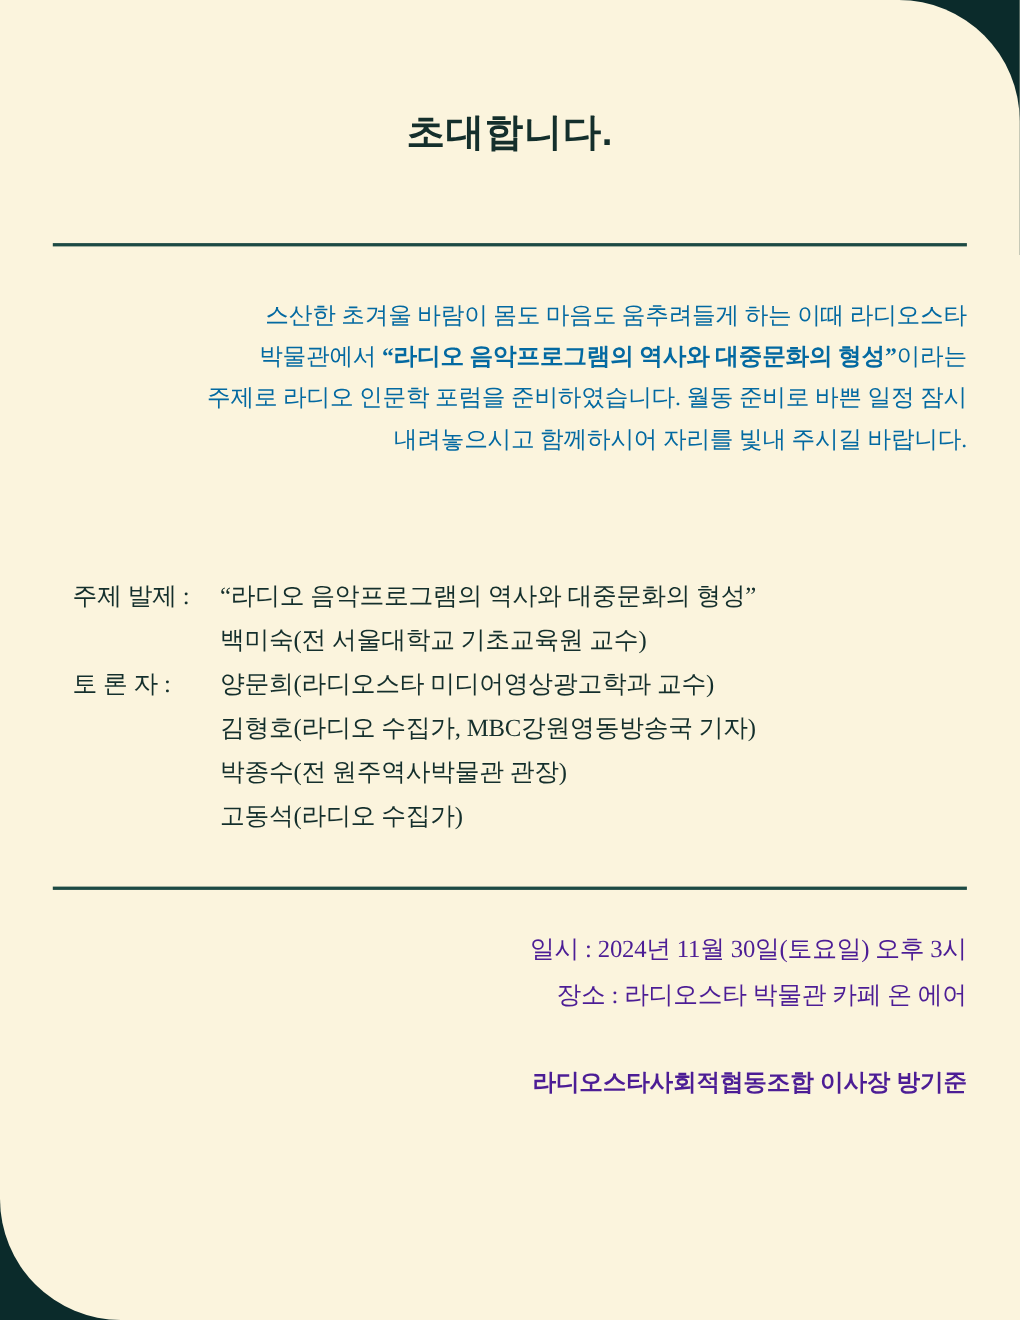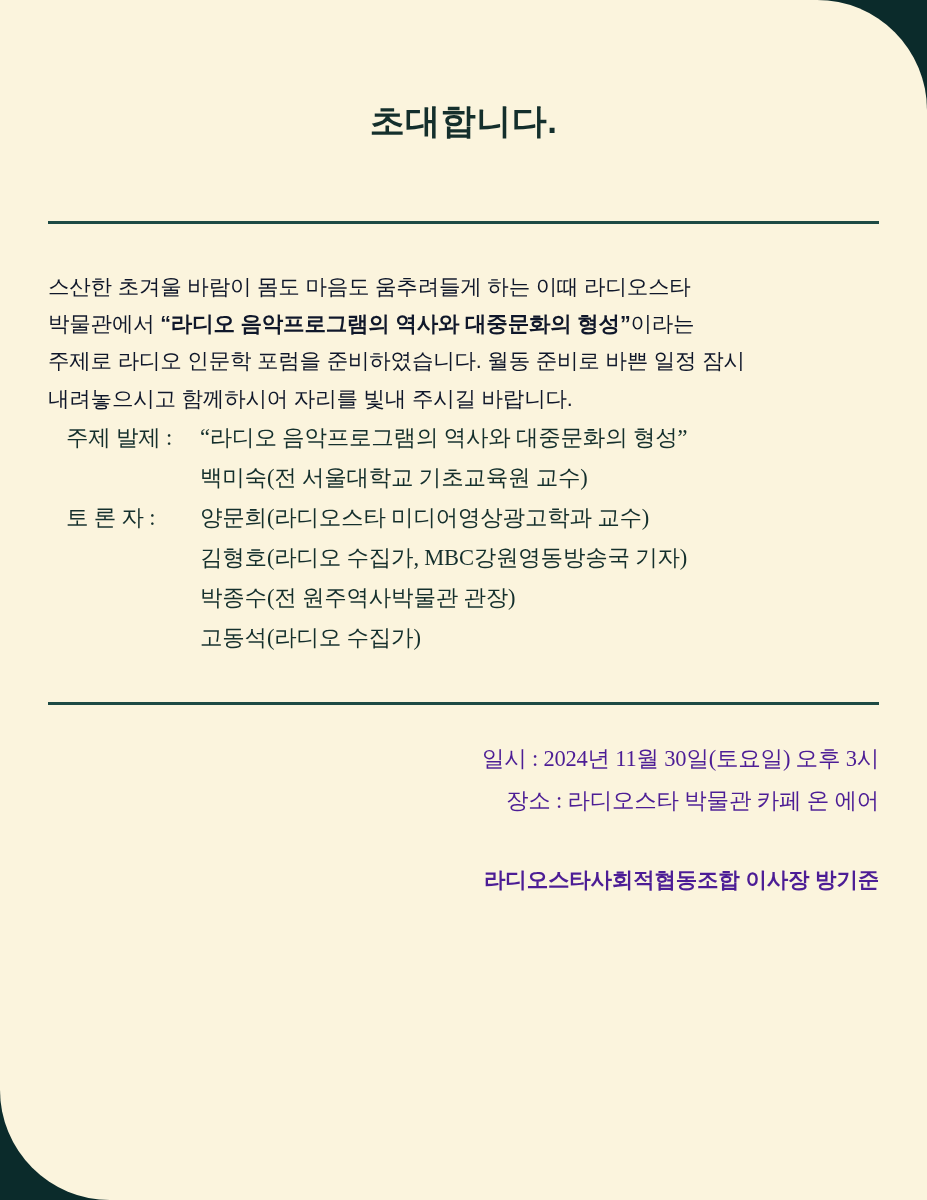--- a/index.html
+++ b/index.html
@@ -42,31 +42,32 @@
     border: 0;
   }
   .rule-top {
     margin-top: 79px;
   }
   .rule-bottom {
     margin-top: 44px;
   }
   .greeting {
     margin-top: 45px;
-    text-align: left;
-    font-family: Liberation Sans, sans-serif;
+    text-align: right;
+    font-family: Liberation Serif, serif;
     font-size: 21.5px;
-    color: #0f172a;
+    color: #0369a1;
     line-height: 1.73;
     letter-spacing: -0.2px;
   }
   .greeting .emph {
     font-weight: bold;
   }
   .program {
+    margin-top: 104px;
     font-family: "Liberation Serif", serif;
     font-size: 22.5px;
     color: #142f2c;
     line-height: 1.78;
     letter-spacing: -0.2px;
   }
   .program-row {
     display: flex;
     white-space: nowrap;
   }

